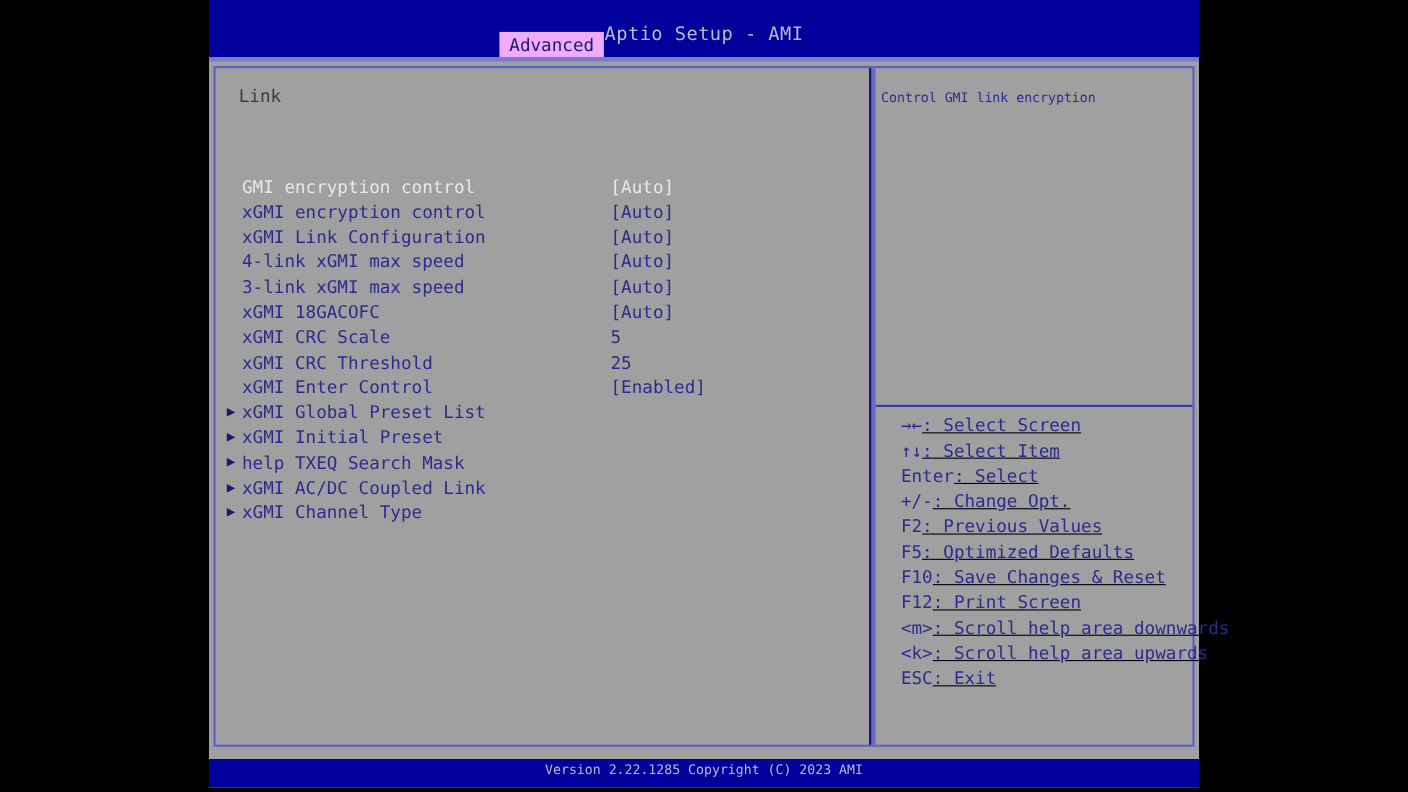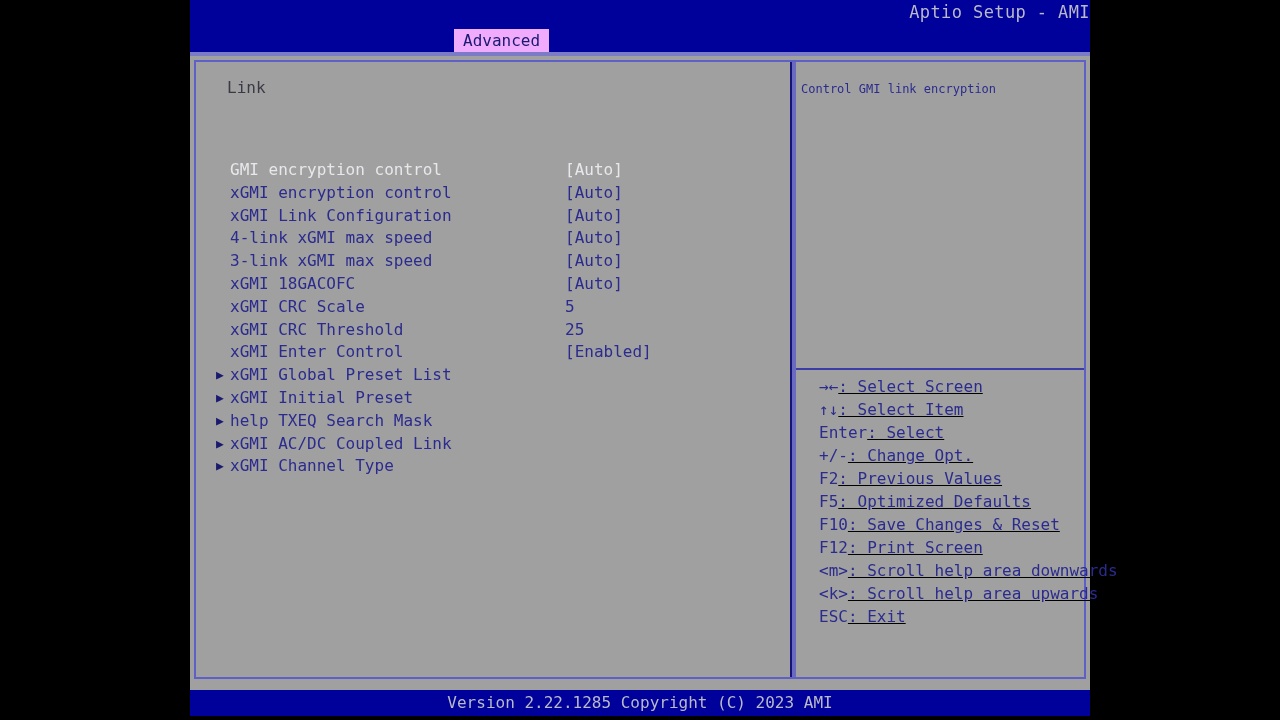--- a/index.html
+++ b/index.html
@@ -24,23 +24,23 @@
   
   #titlebar {
     position: absolute;
     left: 0; top: 0;
     width: 900px;
     height: 52px;
     background: #00009b;
   }
   #title-text {
     position: absolute;
-    left: 0; top: 2px;
-    width: 900px;
-    text-align: right;
+    left: 0; top: 21px;
+    width: 900px;
+    text-align: center;
     color: #b9b9c8;
     font-size: 17px;
     letter-spacing: 0.4px;
     white-space: pre;
   }
   #tabstrip {
     position: absolute;
     left: 0; top: 29px;
     width: 900px;
     height: 23px;
@@ -87,21 +87,21 @@
     left: 594px;
     top: 0px;
     width: 4px;
     height: 615px;
     background: #6a6ac0;
     border-left: 2px solid #141478;
   }
   
   #leftpane {
     position: absolute;
-    left: 12px; top: 0;
+    left: 2px; top: 0;
     width: 594px;
     height: 615px;
     text-decoration: underline;
   }
   #section-heading {
     position: absolute;
     left: 19px;
     top: 16px;
     color: #3a3a44;
     font-size: 16px;
@@ -200,21 +200,21 @@
     width: 900px;
     height: 26px;
     background: #00009b;
   }
   #footer-text {
     position: absolute;
     left: 0; top: 3px;
     width: 900px;
     text-align: center;
     color: #b9b9c8;
-    font-size: 16px;
+    font-size: 12px;
     white-space: pre;
   }
 </style>
 </head>
 <body>
 
 <div id="screen">
 
   <div id="titlebar">
     <div id="title-text">Aptio Setup - AMI</div>

